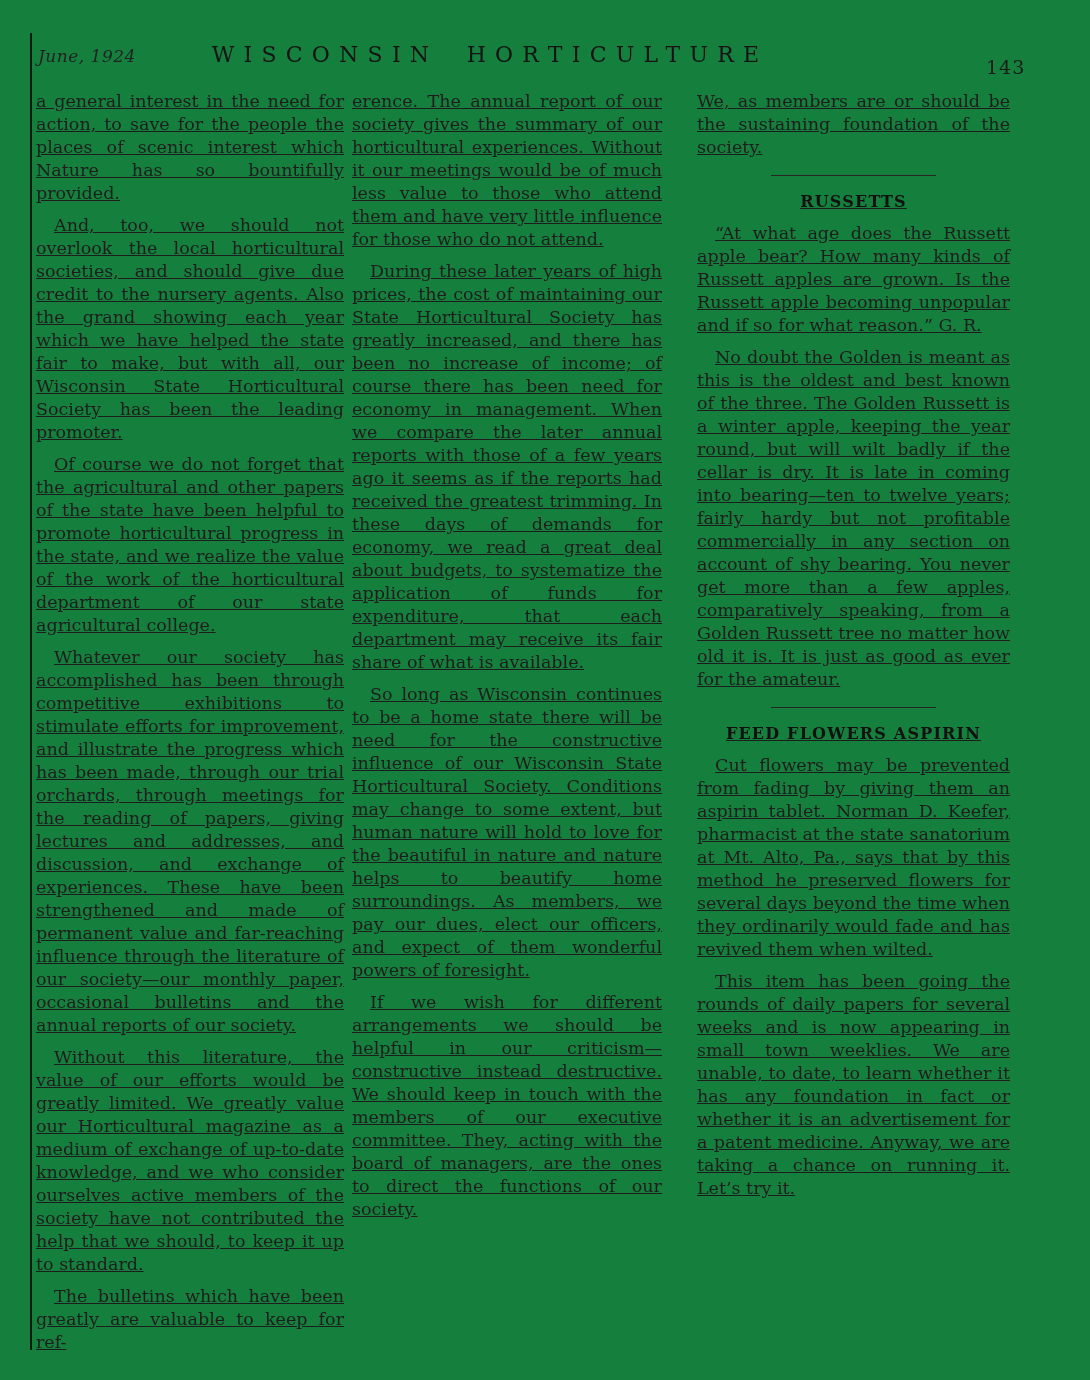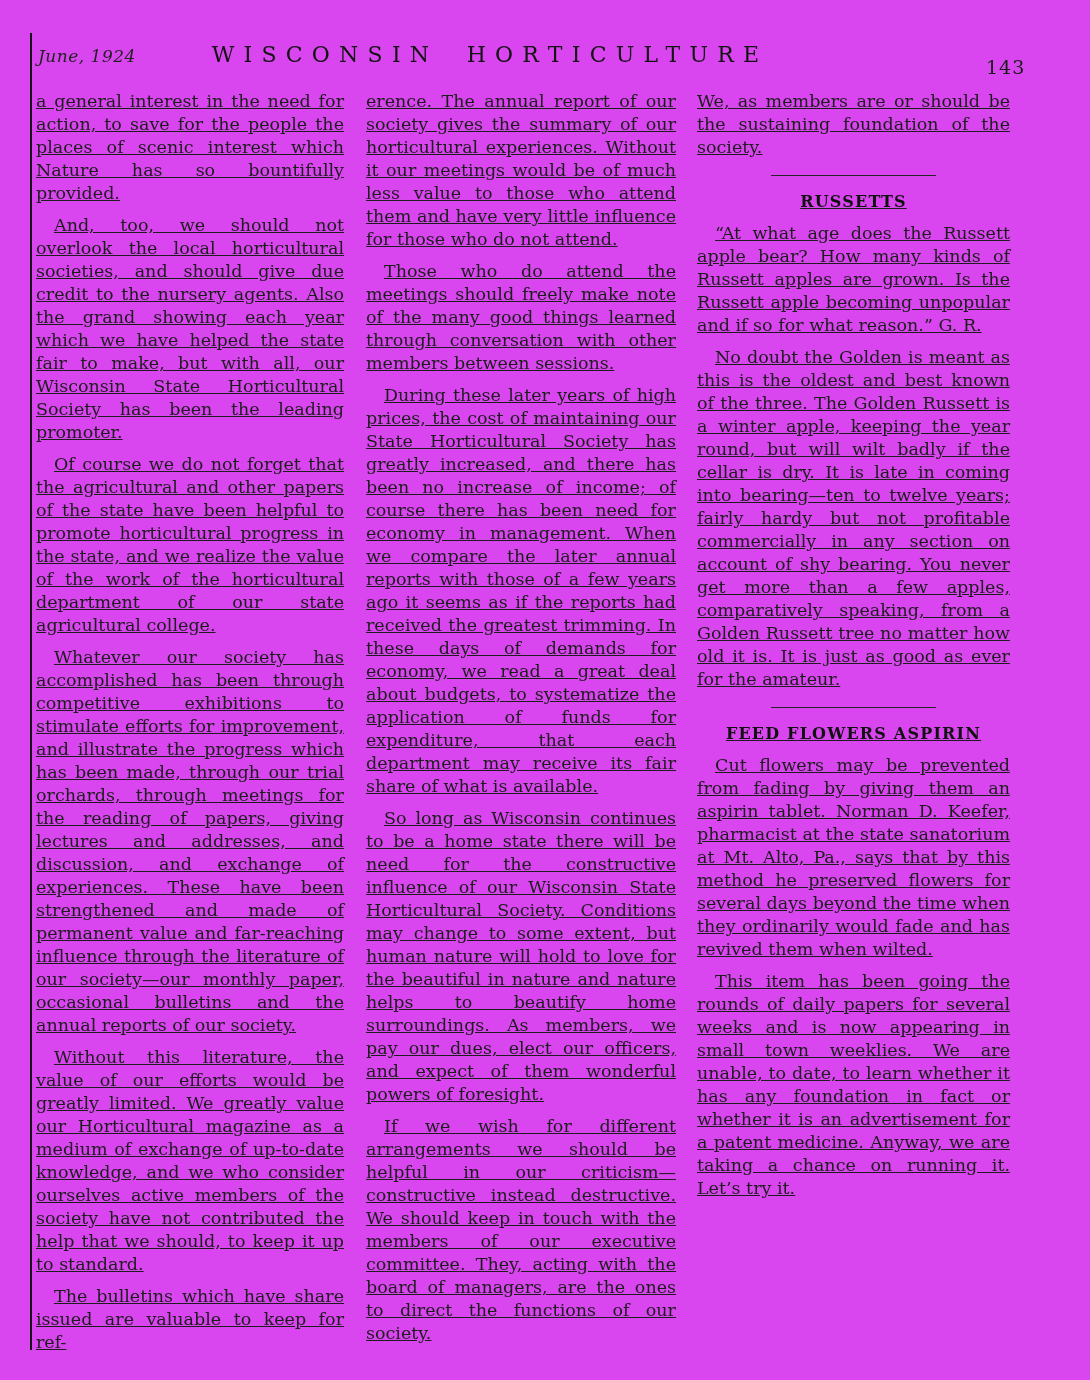--- a/index.html
+++ b/index.html
@@ -1,19 +1,19 @@
 <!DOCTYPE html>
 <html><head>
 <meta charset="utf-8">
 <style>
   html,body{margin:0;padding:0;background:#e8e8e4;}
   .page{
     position:relative;
     width:1090px;height:1380px;
-    background:#d946ef;
+    background:#15803d;
     font-family:"DejaVu Serif","Liberation Serif",serif;
     color:#1c1c1c;
     overflow:hidden;
   }
   .edge-rule{
     position:absolute;left:30px;top:33px;width:2px;height:1317px;
     background:#151515;
   }
   .hdr-date{
     position:absolute;left:38px;top:46px;
@@ -27,21 +27,21 @@
   .hdr-page{
     position:absolute;left:986px;top:56px;
     font-size:19px;color:#1a1a1a;letter-spacing:1px;
   }
   .col{
     position:absolute;top:90px;
     font-size:17.5px;line-height:23px;
     text-align:justify;color:#1d1d1d;text-decoration:underline;
   }
   .col-1{left:36px;width:308px;}
-  .col-2{left:366px;width:310px;}
+  .col-2{left:352px;width:310px;}
   .col-3{left:697px;width:313px;}
   .para{margin:0 0 9px 0;}
   .para.indent{text-indent:18px;}
   .section-divider{
     width:165px;height:0;border:0;border-top:1.7px solid #262626;
     margin:16px auto 14px auto;
   }
   .section-heading{
     text-align:center;font-weight:bold;font-size:16px;
     letter-spacing:1.2px;margin:0 0 9px 0;color:#111;
@@ -60,26 +60,25 @@
     <div class="hdr-title">WISCONSIN HORTICULTURE</div>
     <div class="hdr-page">143</div>
   </div>
 
   <div class="col col-1">
     <p class="para">a general interest in the need for action, to save for the people the places of scenic interest which Nature has so bountifully provided.</p>
     <p class="para indent">And, too, we should not overlook the local horticultural societies, and should give due credit to the nursery agents. Also the grand showing each year which we have helped the state fair to make, but with all, our Wisconsin State Horticultural Society has been the leading promoter.</p>
     <p class="para indent">Of course we do not forget that the agricultural and other papers of the state have been helpful to promote horticultural progress in the state, and we realize the value of the work of the horticultural department of our state agricultural college.</p>
     <p class="para indent">Whatever our society has accomplished has been through competitive exhibitions to stimulate efforts for improvement, and illustrate the progress which has been made, through our trial orchards, through meetings for the reading of papers, giving lectures and addresses, and discussion, and exchange of experiences. These have been strengthened and made of permanent value and far-reaching influence through the literature of our society—our monthly paper, occasional bulletins and the annual reports of our society.</p>
     <p class="para indent">Without this literature, the value of our efforts would be greatly limited. We greatly value our Horticultural magazine as a medium of exchange of up-to-date knowledge, and we who consider ourselves active members of the society have not contributed the help that we should, to keep it up to standard.</p>
-    <p class="para indent">The bulletins which have share issued are valuable to keep for ref-</p>
+    <p class="para indent">The bulletins which have been greatly are valuable to keep for ref-</p>
   </div>
 
   <div class="col col-2">
     <p class="para">erence. The annual report of our society gives the summary of our horticultural experiences. Without it our meetings would be of much less value to those who attend them and have very little influence for those who do not attend.</p>
-    <p class="para indent">Those who do attend the meetings should freely make note of the many good things learned through conversation with other members between sessions.</p>
     <p class="para indent">During these later years of high prices, the cost of maintaining our State Horticultural Society has greatly increased, and there has been no increase of income; of course there has been need for economy in management. When we compare the later annual reports with those of a few years ago it seems as if the reports had received the greatest trimming. In these days of demands for economy, we read a great deal about budgets, to systematize the application of funds for expenditure, that each department may receive its fair share of what is available.</p>
     <p class="para indent">So long as Wisconsin continues to be a home state there will be need for the constructive influence of our Wisconsin State Horticultural Society. Conditions may change to some extent, but human nature will hold to love for the beautiful in nature and nature helps to beautify home surroundings. As members, we pay our dues, elect our officers, and expect of them wonderful powers of foresight.</p>
     <p class="para indent">If we wish for different arrangements we should be helpful in our criticism—constructive instead destructive. We should keep in touch with the members of our executive committee. They, acting with the board of managers, are the ones to direct the functions of our society.</p>
   </div>
 
   <div class="col col-3">
     <p class="para">We, as members are or should be the sustaining foundation of the society.</p>
 
     <hr class="section-divider">
 

